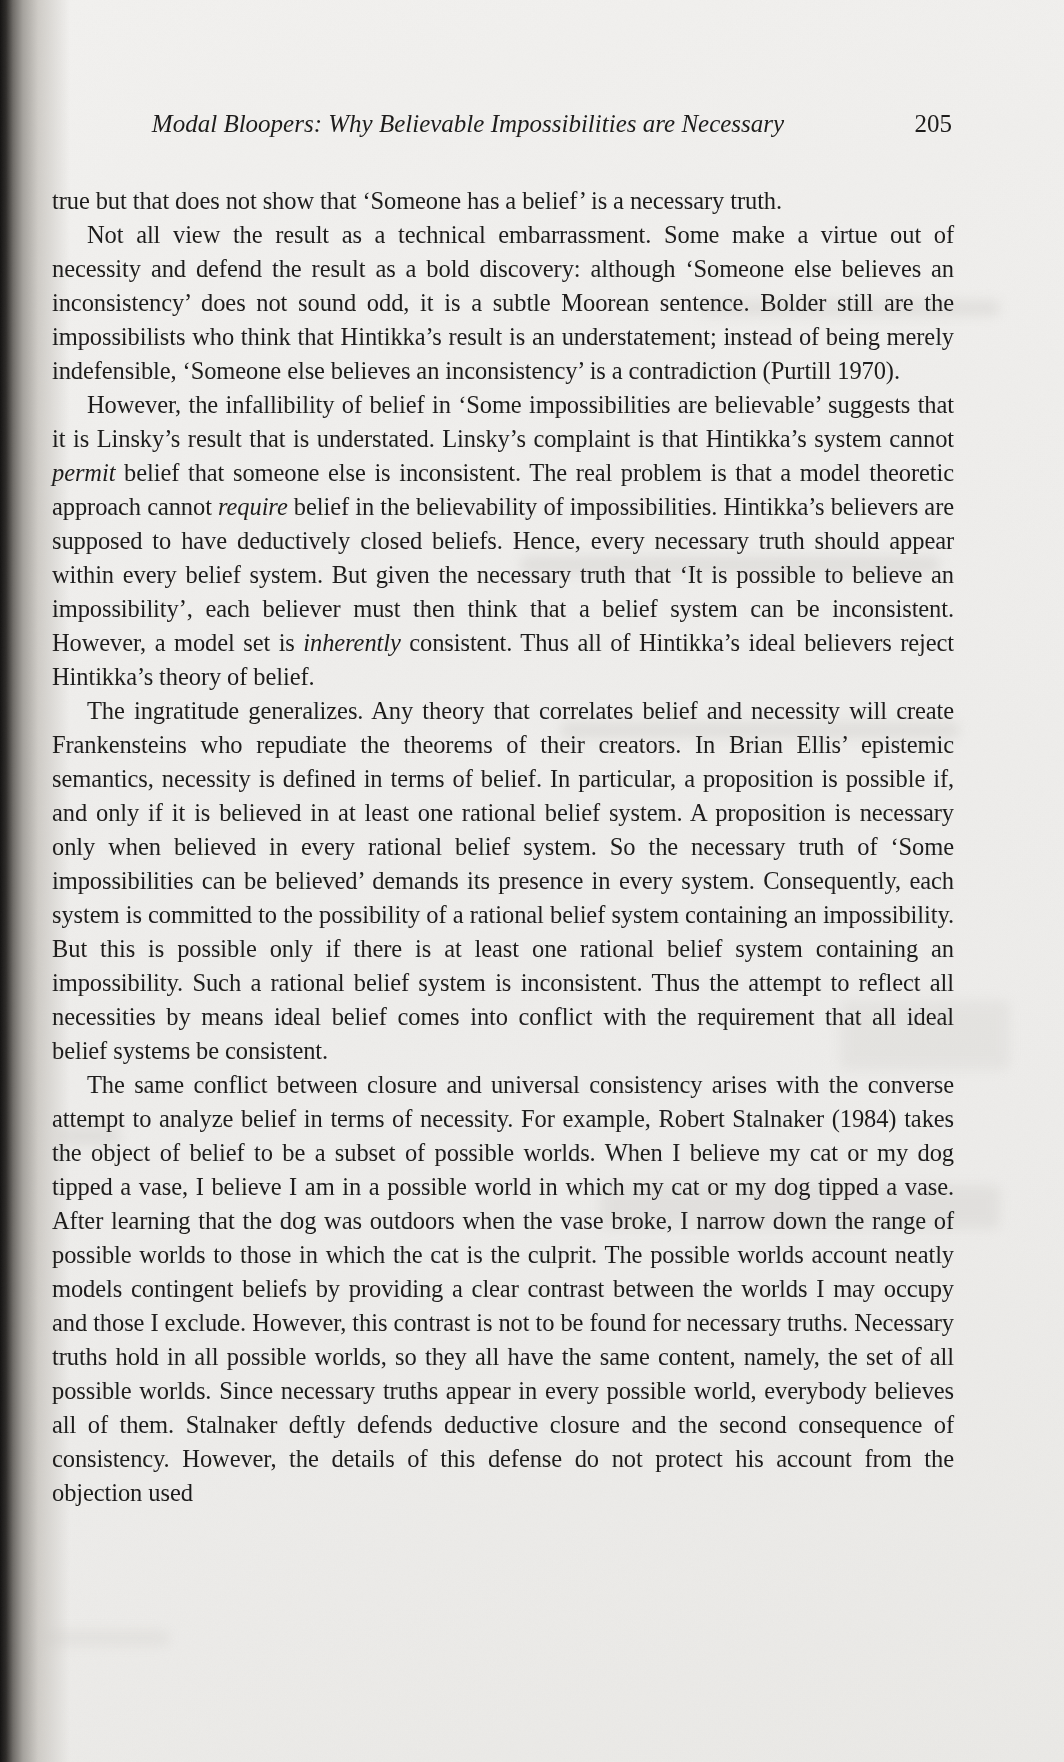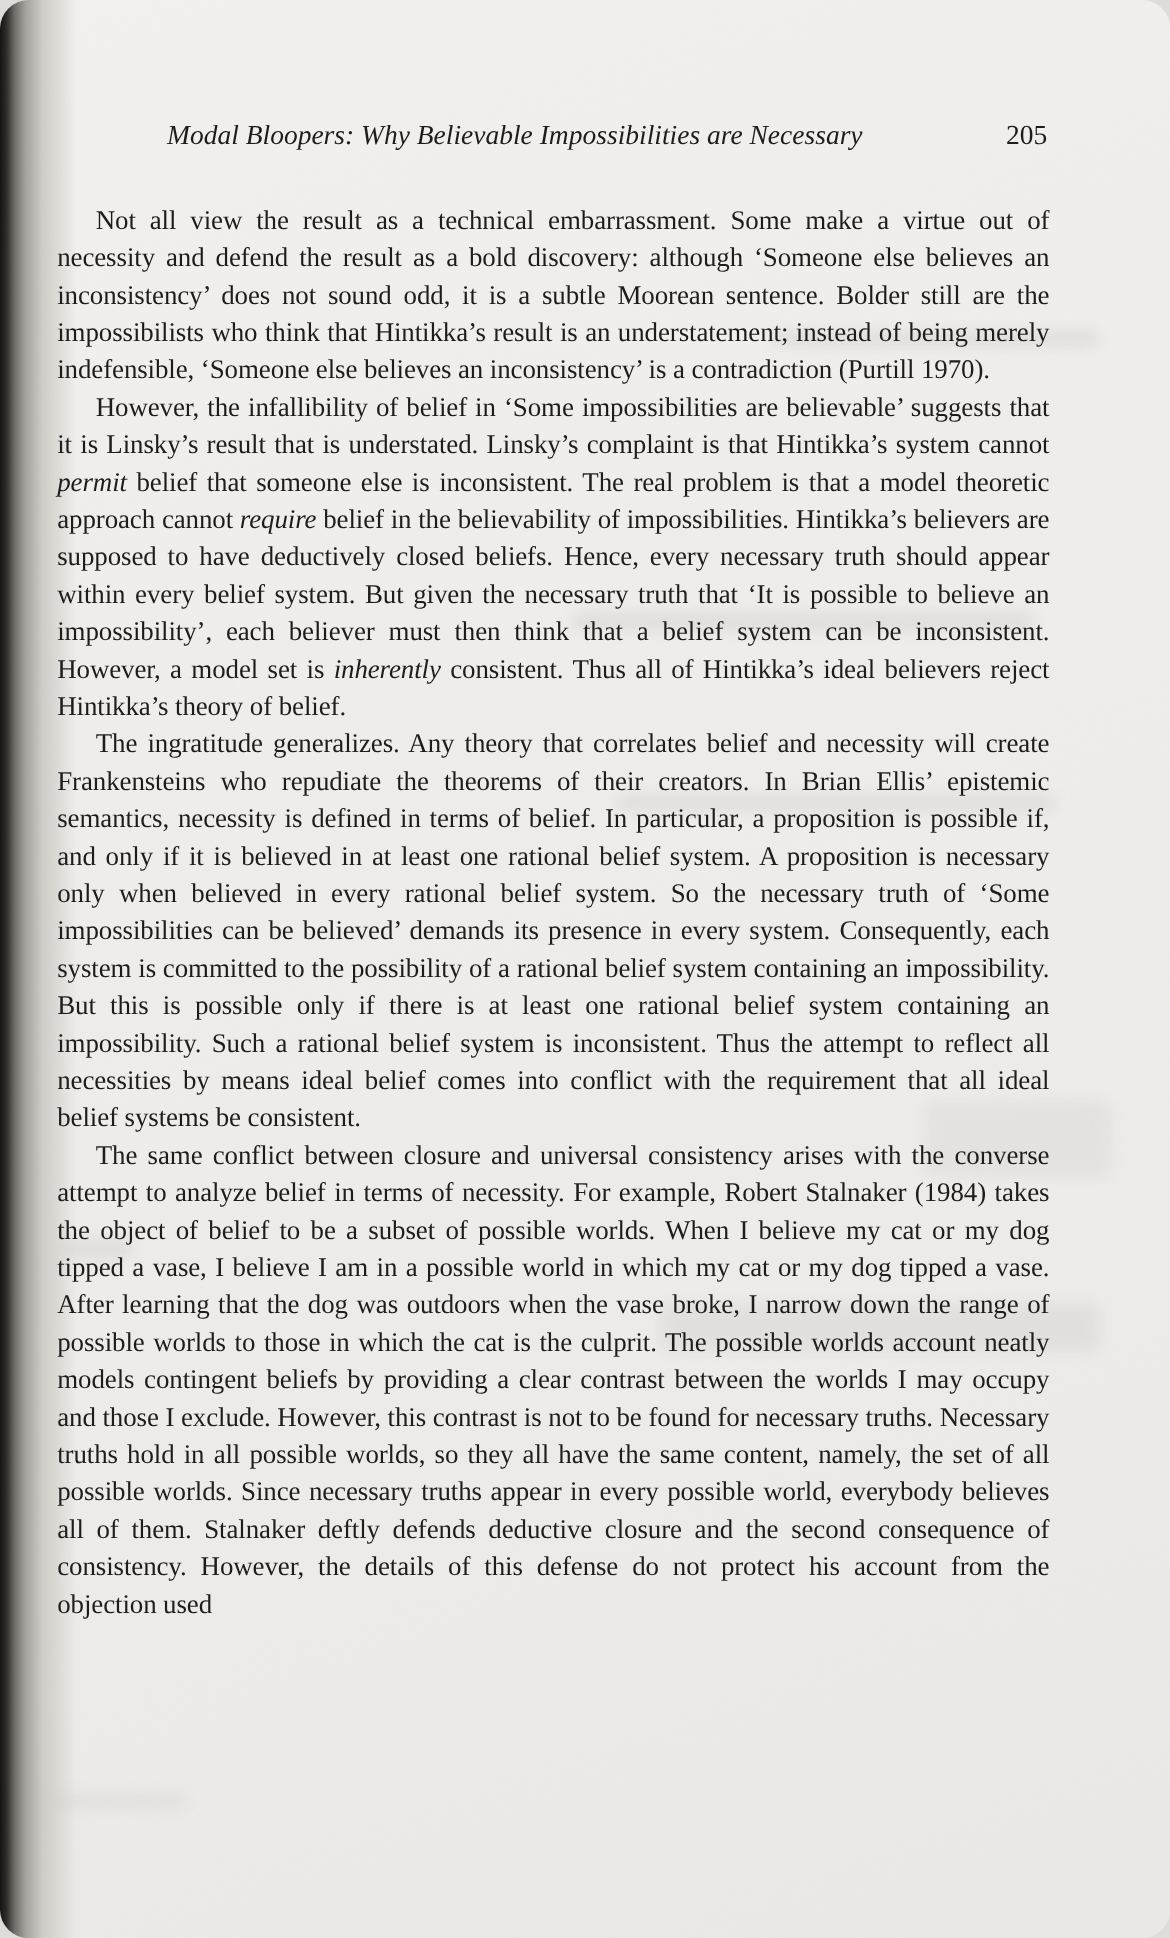--- a/index.html
+++ b/index.html
@@ -9,21 +9,20 @@
   }
   .scan {
     position: relative;
     width: 1064px;
     height: 1762px;
     margin: 0;
     overflow: hidden;
     background: linear-gradient(160deg, #f2f1ef 0%, #efeeec 35%, #edecea 70%, #eae9e6 100%);
     font-family: "Liberation Serif", "DejaVu Serif", serif;
     color: #1c1b1a;
-    border-radius: 26px;
   }
   .spine-shadow {
     position: absolute;
     left: 0; top: 0; bottom: 0;
     width: 72px;
     background: linear-gradient(to right,
       #131211 0px,
       #2e2c2a 6px,
       #6e6b67 13px,
       #a5a29d 23px,
@@ -105,20 +104,21 @@
 
   <div class="spine-shadow"></div>
 
   <div class="page-content">
     <div class="running-header">
       <span class="header-title">Modal Bloopers: Why Believable Impossibilities are Necessary</span>
       <span class="page-number">205</span>
     </div>
 
     <div class="body-text" id="paragraph-container">
+        <p class="no-indent"><span>true but that does not show that ‘Someone has a belief’ is a necessary truth.</span></p>
         <p><span>Not all view the result as a technical embarrassment. Some make a virtue out of necessity and defend the result as a bold discovery: although ‘Someone else believes an inconsistency’ does not sound odd, it is a subtle Moorean sentence. Bolder still are the impossibilists who think that Hintikka’s result is an understatement; instead of being merely indefensible, ‘Someone else believes an inconsistency’ is a contradiction (Purtill 1970).</span></p>
         <p><span>However, the infallibility of belief in ‘Some impossibilities are believable’ suggests that it is Linsky’s result that is understated. Linsky’s complaint is that Hintikka’s system cannot </span><i>permit</i><span> belief that someone else is inconsistent. The real problem is that a model theoretic approach cannot </span><i>require</i><span> belief in the believability of impossibilities. Hintikka’s believers are supposed to have deductively closed beliefs. Hence, every necessary truth should appear within every belief system. But given the necessary truth that ‘It is possible to believe an impossibility’, each believer must then think that a belief system can be inconsistent. However, a model set is </span><i>inherently</i><span> consistent. Thus all of Hintikka’s ideal believers reject Hintikka’s theory of belief.</span></p>
         <p><span>The ingratitude generalizes. Any theory that correlates belief and necessity will create Frankensteins who repudiate the theorems of their creators. In Brian Ellis’ epistemic semantics, necessity is defined in terms of belief. In particular, a proposition is possible if, and only if it is believed in at least one rational belief system. A proposition is necessary only when believed in every rational belief system. So the necessary truth of ‘Some impossibilities can be believed’ demands its presence in every system. Consequently, each system is committed to the possibility of a rational belief system containing an impossibility. But this is possible only if there is at least one rational belief system containing an impossibility. Such a rational belief system is inconsistent. Thus the attempt to reflect all necessities by means ideal belief comes into conflict with the requirement that all ideal belief systems be consistent.</span></p>
         <p><span>The same conflict between closure and universal consistency arises with the converse attempt to analyze belief in terms of necessity. For example, Robert Stalnaker (1984) takes the object of belief to be a subset of possible worlds. When I believe my cat or my dog tipped a vase, I believe I am in a possible world in which my cat or my dog tipped a vase. After learning that the dog was outdoors when the vase broke, I narrow down the range of possible worlds to those in which the cat is the culprit. The possible worlds account neatly models contingent beliefs by providing a clear contrast between the worlds I may occupy and those I exclude. However, this contrast is not to be found for necessary truths. Necessary truths hold in all possible worlds, so they all have the same content, namely, the set of all possible worlds. Since necessary truths appear in every possible world, everybody believes all of them. Stalnaker deftly defends deductive closure and the second consequence of consistency. However, the details of this defense do not protect his account from the objection used</span></p>
       </div>
   </div>
 
   <svg class="noise-overlay" xmlns="http://www.w3.org/2000/svg" width="1064" height="1762">
     <filter id="grain">
       <feTurbulence type="fractalNoise" baseFrequency="0.8" numOctaves="2" stitchTiles="stitch"></feTurbulence>

